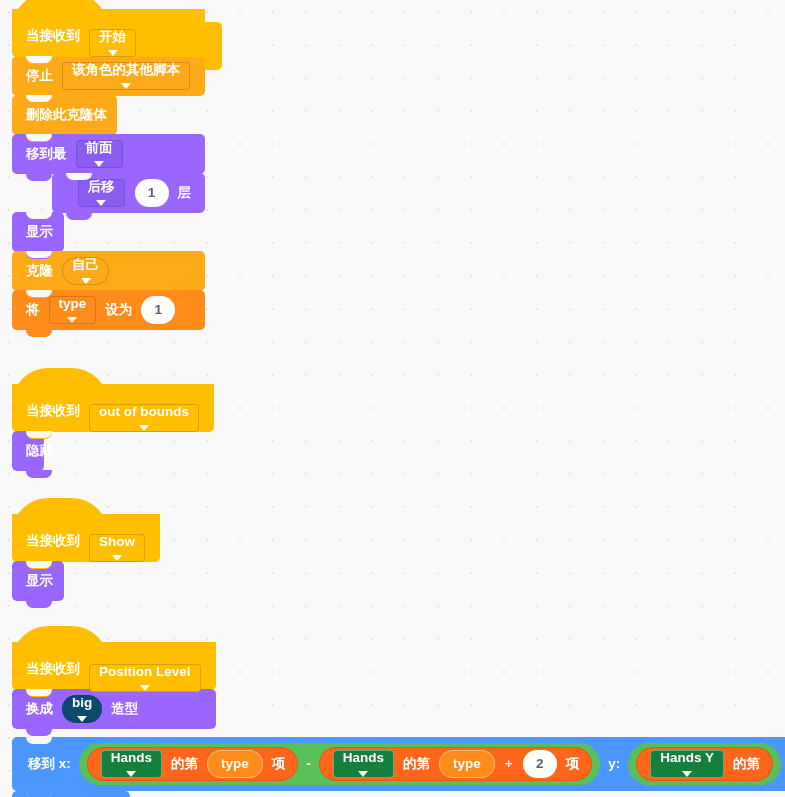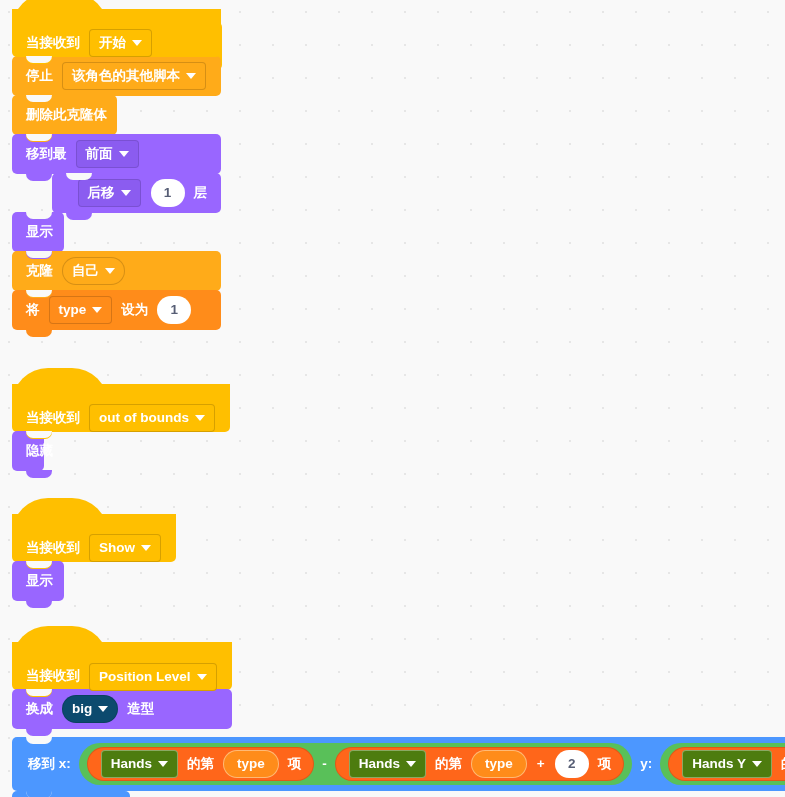--- a/index.html
+++ b/index.html
@@ -56,21 +56,21 @@
     border-bottom-left-radius: 7px;
     border-bottom-right-radius: 7px;
     z-index: 3;
   }
 
   
   .hat {
     height: 48px;
     padding-top: 14px;
     border-radius: 0 0 5px 5px;
-    align-items: center;
+    align-items: flex-start;
   }
   .hat .hatcap {
     position: absolute;
     left: 0; top: -16px;
     width: 96px; height: 36px;
     background: inherit;
     border-radius: 60px 60px 0 0;
     z-index: 0;
   }
   .hat .hattop {
@@ -94,27 +94,28 @@
     display: inline-flex;
     align-items: center;
     gap: 6px;
     height: 28px;
     padding: 0 9px;
     margin: 0 5px;
     border-radius: 4px;
     font-size: 13.5px;
     font-weight: bold;
     color: #fff;
+    flex-direction: column;
   }
   .f-events   { background: #ffbf00; border: 1px solid rgba(0,0,0,.16); }
   .f-control  { background: #ffab19; border: 1px solid rgba(0,0,0,.16); }
   .f-looks    { background: #0c4a6e; border: 1px solid rgba(0,0,0,.12); border-radius: 15px; }
   .f-looks2   { background: #8b5cf0; border: 1px solid rgba(0,0,0,.12); border-radius: 4px; }
   .f-vars     { background: #ff8c1a; border: 1px solid rgba(0,0,0,.16); }
-  .f-list     { background: #4d7c0f; border: 1px solid rgba(255,255,255,.35); }
+  .f-list     { background: #15803d; border: 1px solid rgba(255,255,255,.35); }
   .f-round    { border-radius: 15px; }
 
   .caret {
     width: 0; height: 0;
     border-left: 5px solid transparent;
     border-right: 5px solid transparent;
     border-top: 6px solid #fff;
     flex: none;
   }
 

